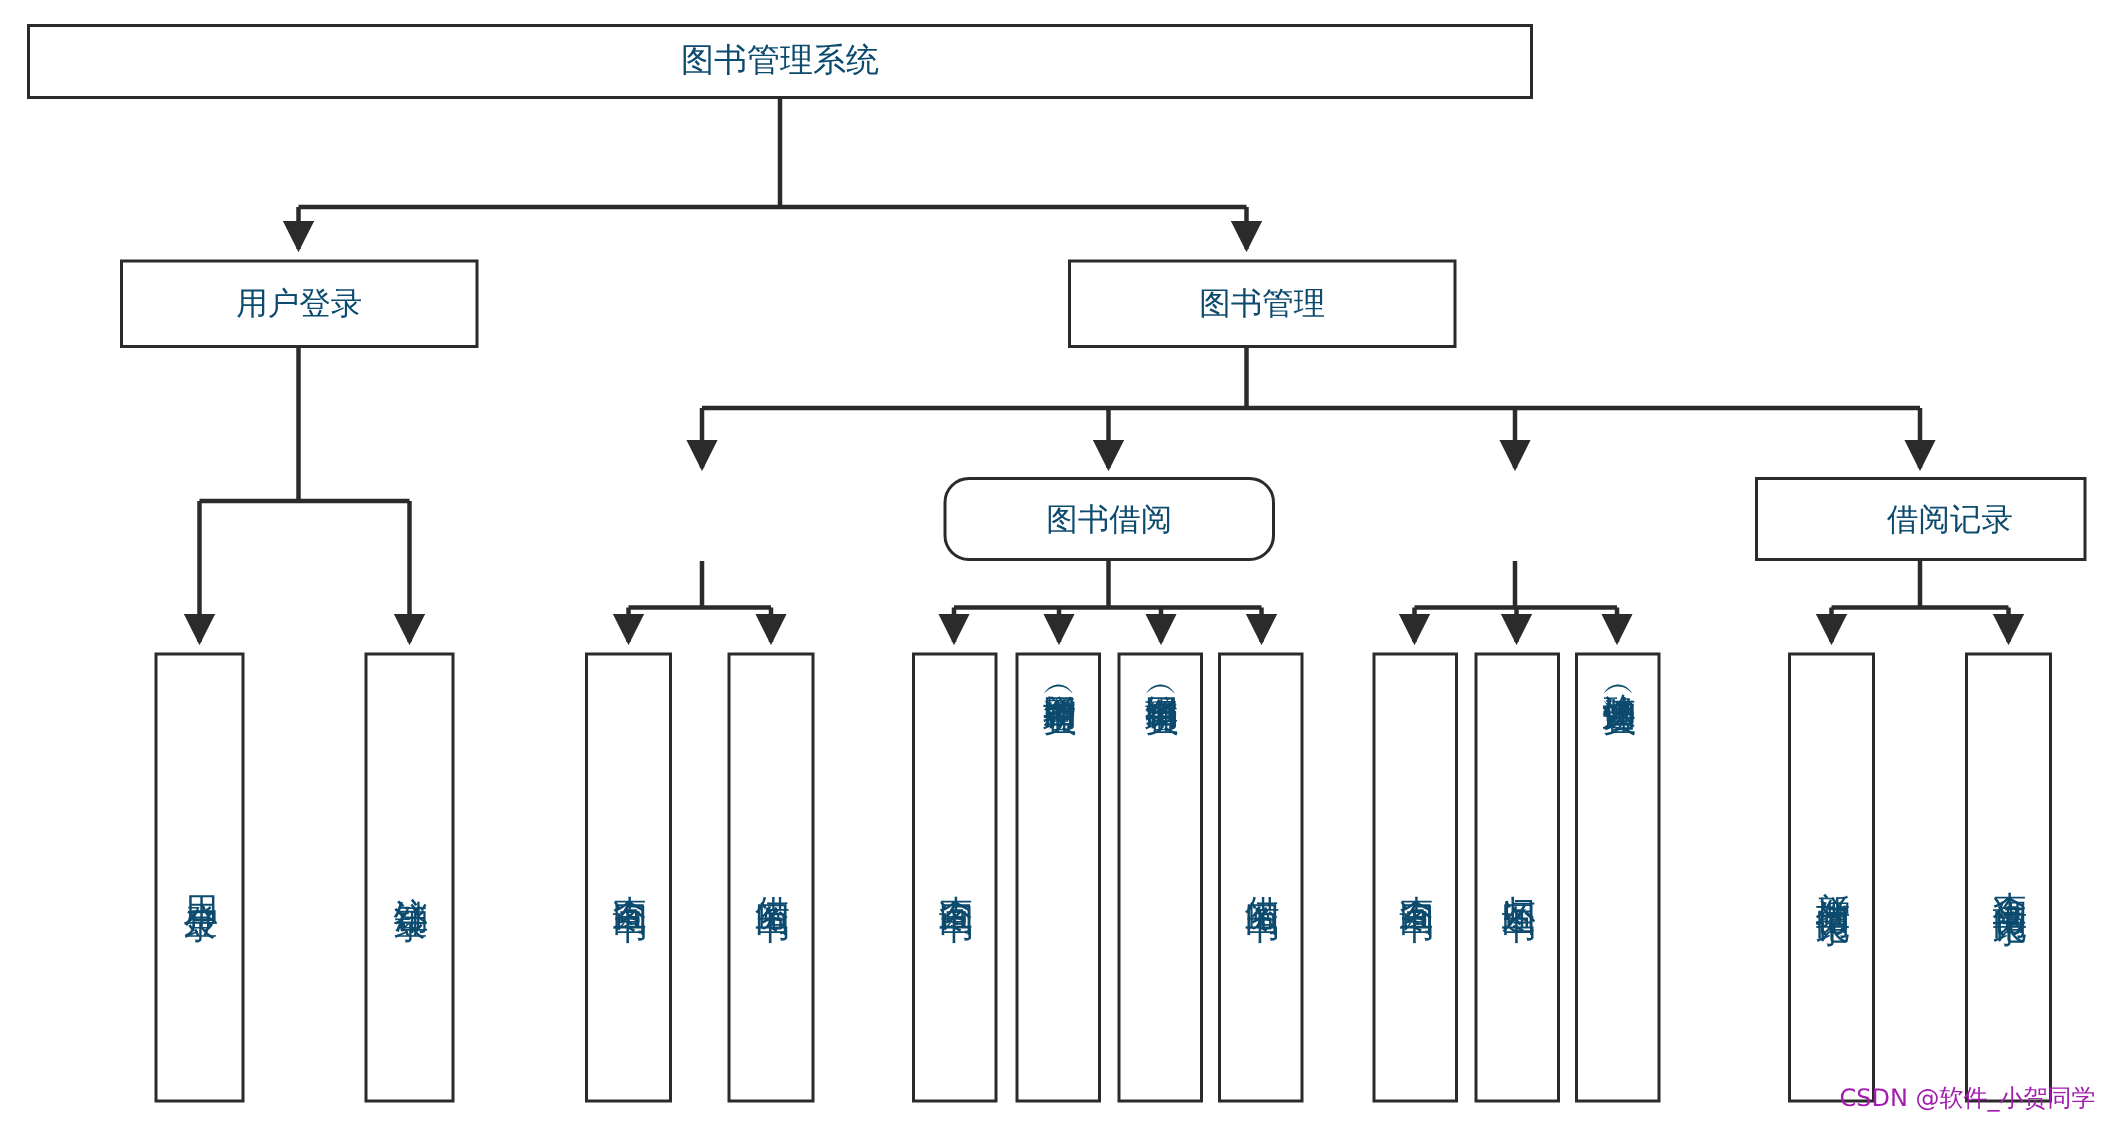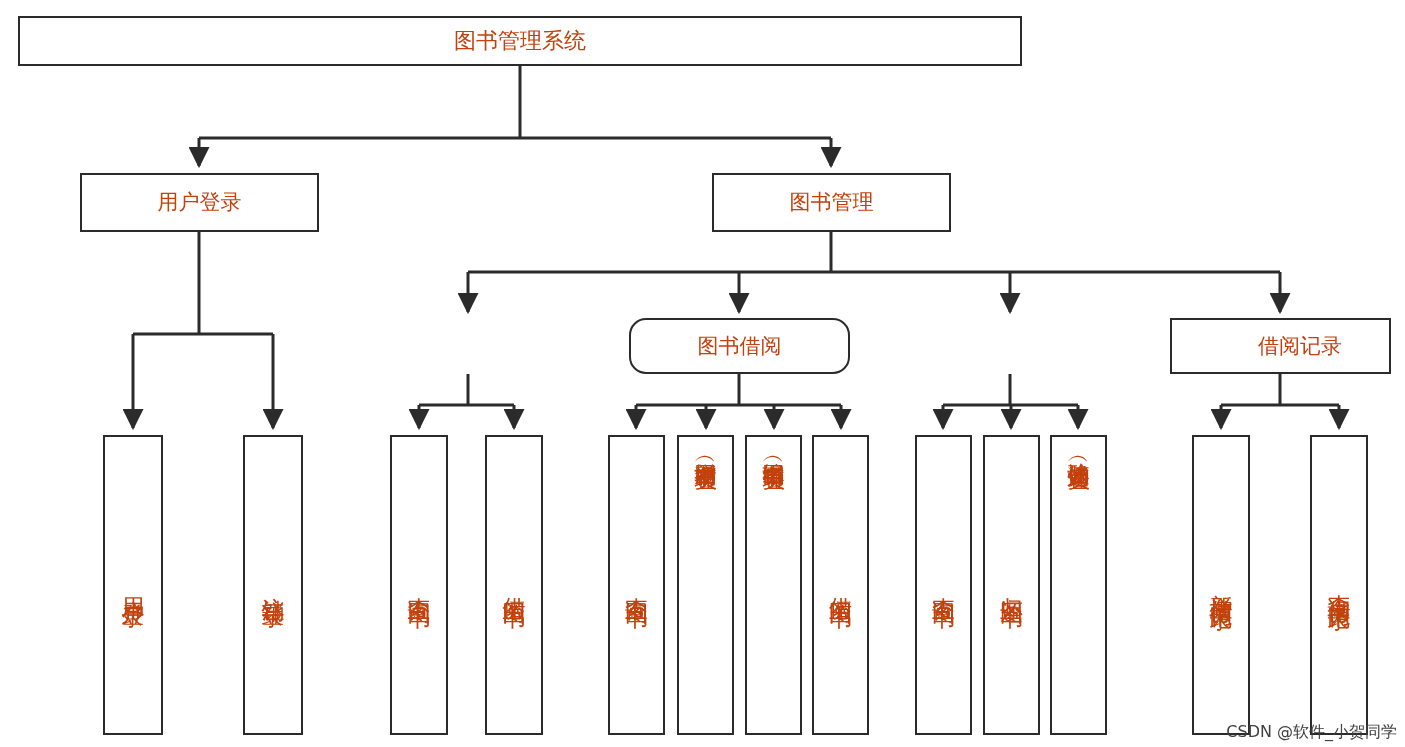--- a/index.html
+++ b/index.html
@@ -30,21 +30,21 @@
     position: absolute;
     box-sizing: border-box;
     background: #ffffff;
     border: 2px solid #2b2b2b;
     display: flex;
     align-items: center;
     justify-content: center;
     z-index: 2;
   }
   .node-label {
-    color: #c2410c;
+    color: #0c4a6e;
     line-height: 1.25;
     text-align: center;
     white-space: nowrap;
   }
   .node.horiz .node-label {
     font-size: 21px;
   }
   .node.root .node-label {
     font-size: 22px;
   }
@@ -66,21 +66,21 @@
   }
   .node.vert.centered {
     align-items: center;
     padding-top: 0;
   }
   .watermark {
     position: absolute;
     right: 8px;
     bottom: 4px;
     font-size: 16px;
-    color: #404040;
+    color: #a21caf;
     z-index: 5;
     white-space: nowrap;
     margin-left: 20px;
   }
 </style>
 </head>
 <body>
 
 <div id="diagram-root">
 
@@ -136,21 +136,21 @@
   </svg>
 
   <div class="node root horiz" style="left:18px; top:16px; width:1004px; height:50px;">
     <span class="node-label">图书管理系统</span>
   </div>
 
   <div class="node horiz" style="left:80px; top:173px; width:239px; height:59px;">
     <span class="node-label">用户登录</span>
   </div>
 
-  <div class="node horiz" style="left:712px; top:173px; width:239px; height:59px;">
+  <div class="node horiz" style="left:712px; top:173px; width:259px; height:59px;">
     <span class="node-label">图书管理</span>
   </div>
 
 
   <div class="node horiz" style="left:629px; top:318px; width:221px; height:56px;border-radius:17px;">
     <span class="node-label">图书借阅</span>
   </div>
 
 
   <div class="node horiz" style="left:1170px; top:318px; width:221px; height:56px;padding-left:39px;">

